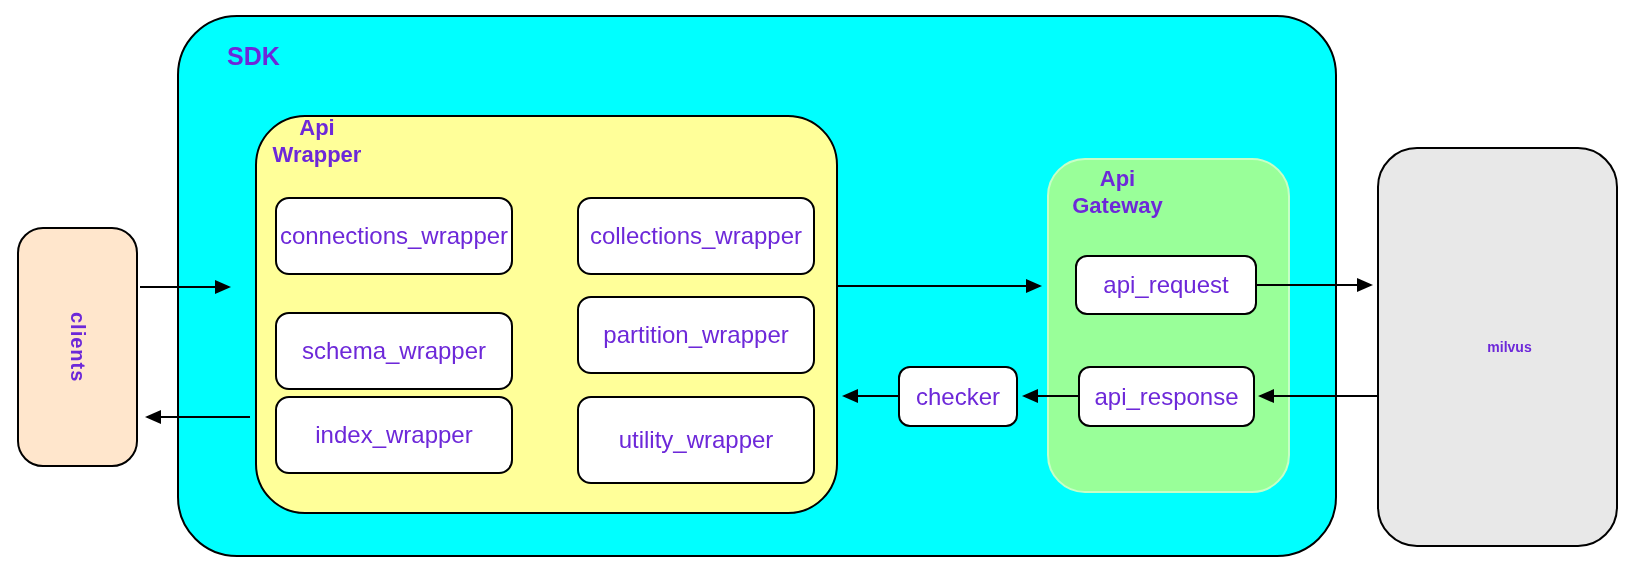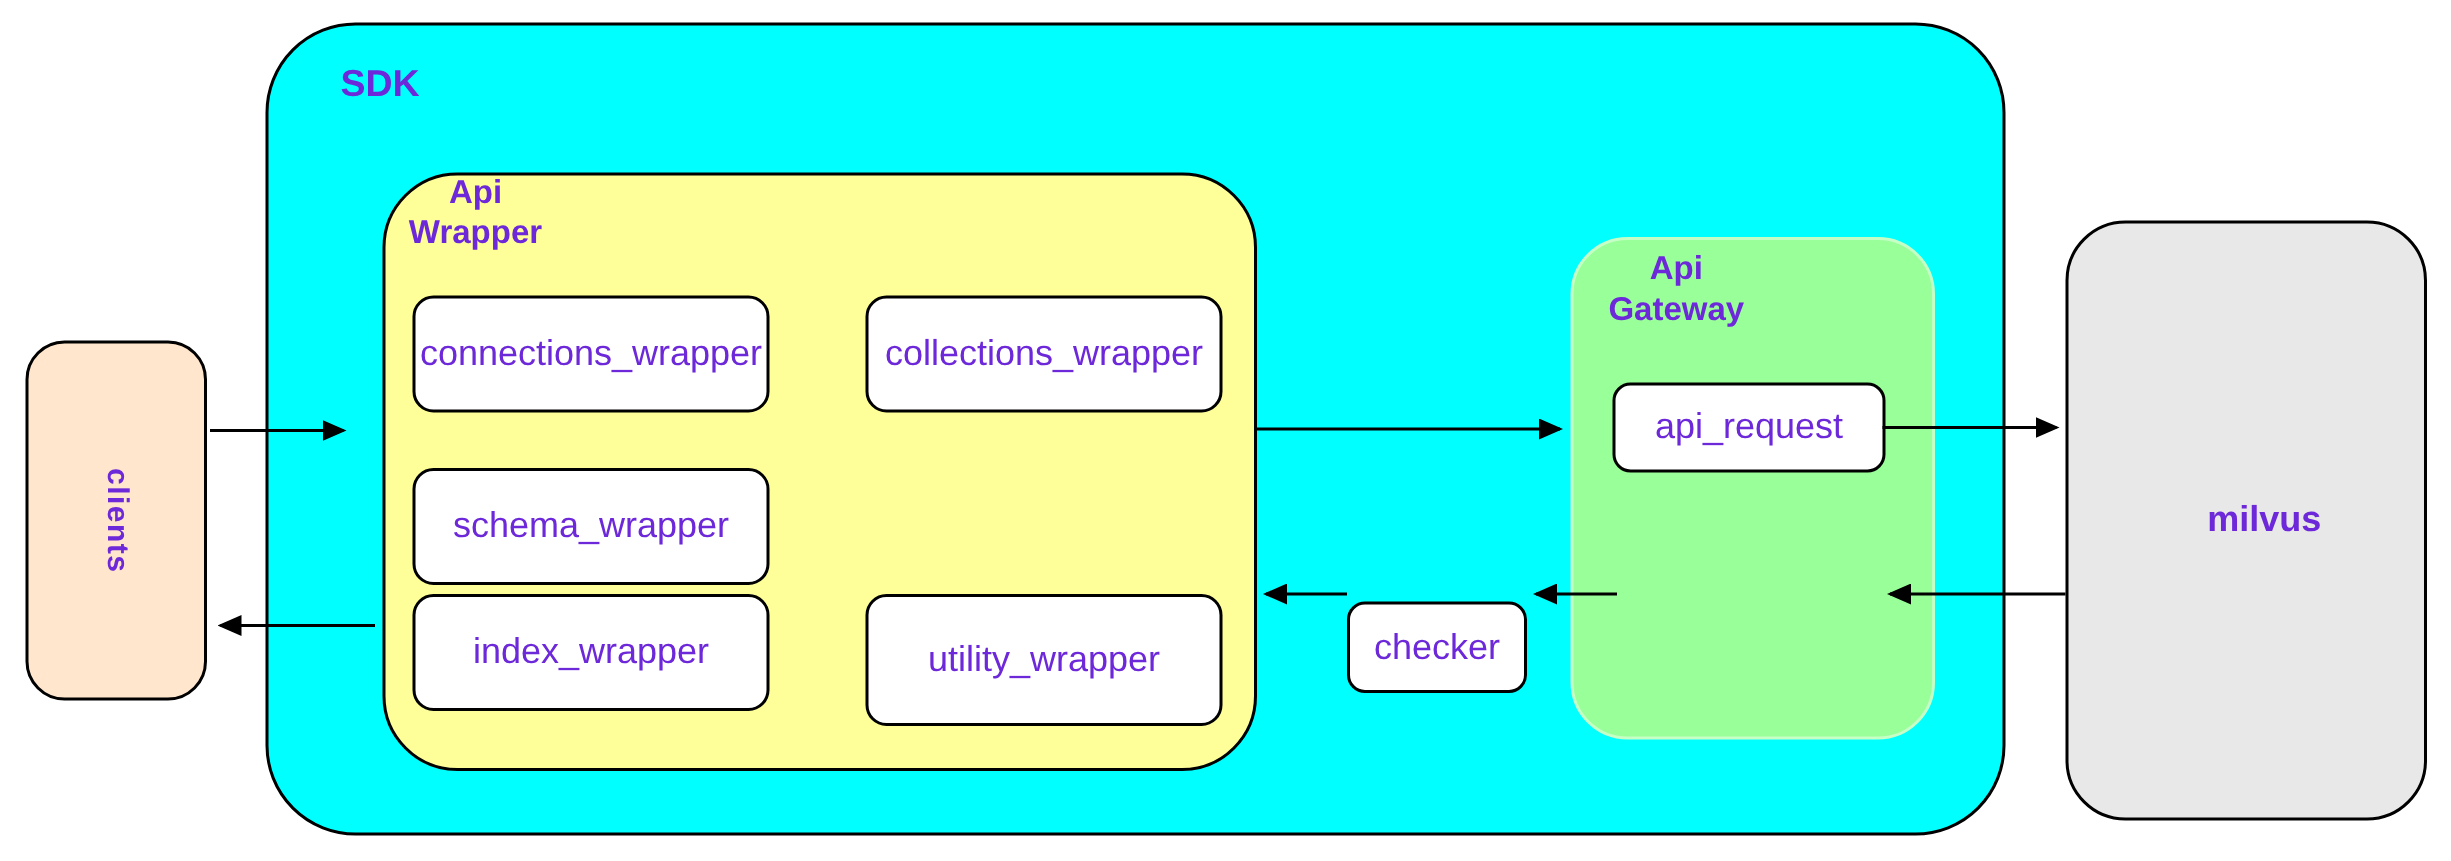--- a/index.html
+++ b/index.html
@@ -48,38 +48,38 @@
     display: flex; align-items: center; justify-content: center;
   }
   .clients .vtext {
     writing-mode: vertical-rl;
     font-size: 20px; font-weight: bold; letter-spacing: 1px;
   }
   .milvus {
     left: 1377px; top: 147px; width: 241px; height: 400px;
     background: #E8E8E8; border: 2px solid #000; border-radius: 40px;
     display: flex; align-items: center; justify-content: center;
-    font-size: 24px; font-weight: bold; padding-left: 24px;
+    font-size: 14px; font-weight: bold; padding-left: 24px;
   }
 
   
   .wbox {
     position: absolute; background: #FFFFFF; border: 2px solid #000;
     border-radius: 14px; display: flex; align-items: center; justify-content: center;
     font-size: 24px; white-space: nowrap;
   }
   .b-connections { left: 275px; top: 197px; width: 238px; height: 78px; }
   .b-collections { left: 577px; top: 197px; width: 238px; height: 78px; }
   .b-schema      { left: 275px; top: 296px; width: 238px; height: 78px; margin-top: 16px; }
   .b-partition   { left: 577px; top: 296px; width: 238px; height: 78px; }
   .b-index       { left: 275px; top: 396px; width: 238px; height: 78px; }
   .b-utility     { left: 577px; top: 396px; width: 238px; height: 88px; }
   .b-request     { left: 1075px; top: 255px; width: 182px; height: 60px; border-radius: 12px; }
   .b-response    { left: 1078px; top: 366px; width: 177px; height: 61px; border-radius: 12px; }
-  .b-checker     { left: 898px;  top: 366px; width: 120px; height: 61px; border-radius: 12px; margin-top: 35px; }
+  .b-checker     { left: 898px;  top: 366px; width: 120px; height: 61px; border-radius: 12px; }
 
   .arrows {
     position: absolute; left: 0; top: 0; width: 1634px; height: 574px;
     pointer-events: none;
   }
   .arrows line { stroke: #000; stroke-width: 2; }
 </style>
 </head>
 <body>
 
@@ -109,29 +109,35 @@
 
   <div class="wbox b-connections">
     <span>connections_wrapper</span>
   </div>
   <div class="wbox b-collections">
     <span>collections_wrapper</span>
   </div>
   <div class="wbox b-schema">
     <span>schema_wrapper</span>
   </div>
+  <div class="wbox b-partition">
+    <span>partition_wrapper</span>
+  </div>
   <div class="wbox b-index">
     <span>index_wrapper</span>
   </div>
   <div class="wbox b-utility">
     <span>utility_wrapper</span>
   </div>
 
   <div class="wbox b-request">
     <span>api_request</span>
+  </div>
+  <div class="wbox b-response">
+    <span>api_response</span>
   </div>
   <div class="wbox b-checker">
     <span>checker</span>
   </div>
 
   <svg class="arrows" width="1634" height="574" viewBox="0 0 1634 574" xmlns="http://www.w3.org/2000/svg">
     <defs>
       <marker id="ah" markerUnits="userSpaceOnUse" markerWidth="16" markerHeight="14" refX="14" refY="7" orient="auto">
         <path d="M0,0 L16,7 L0,14 Z" fill="#000"></path>
       </marker>

